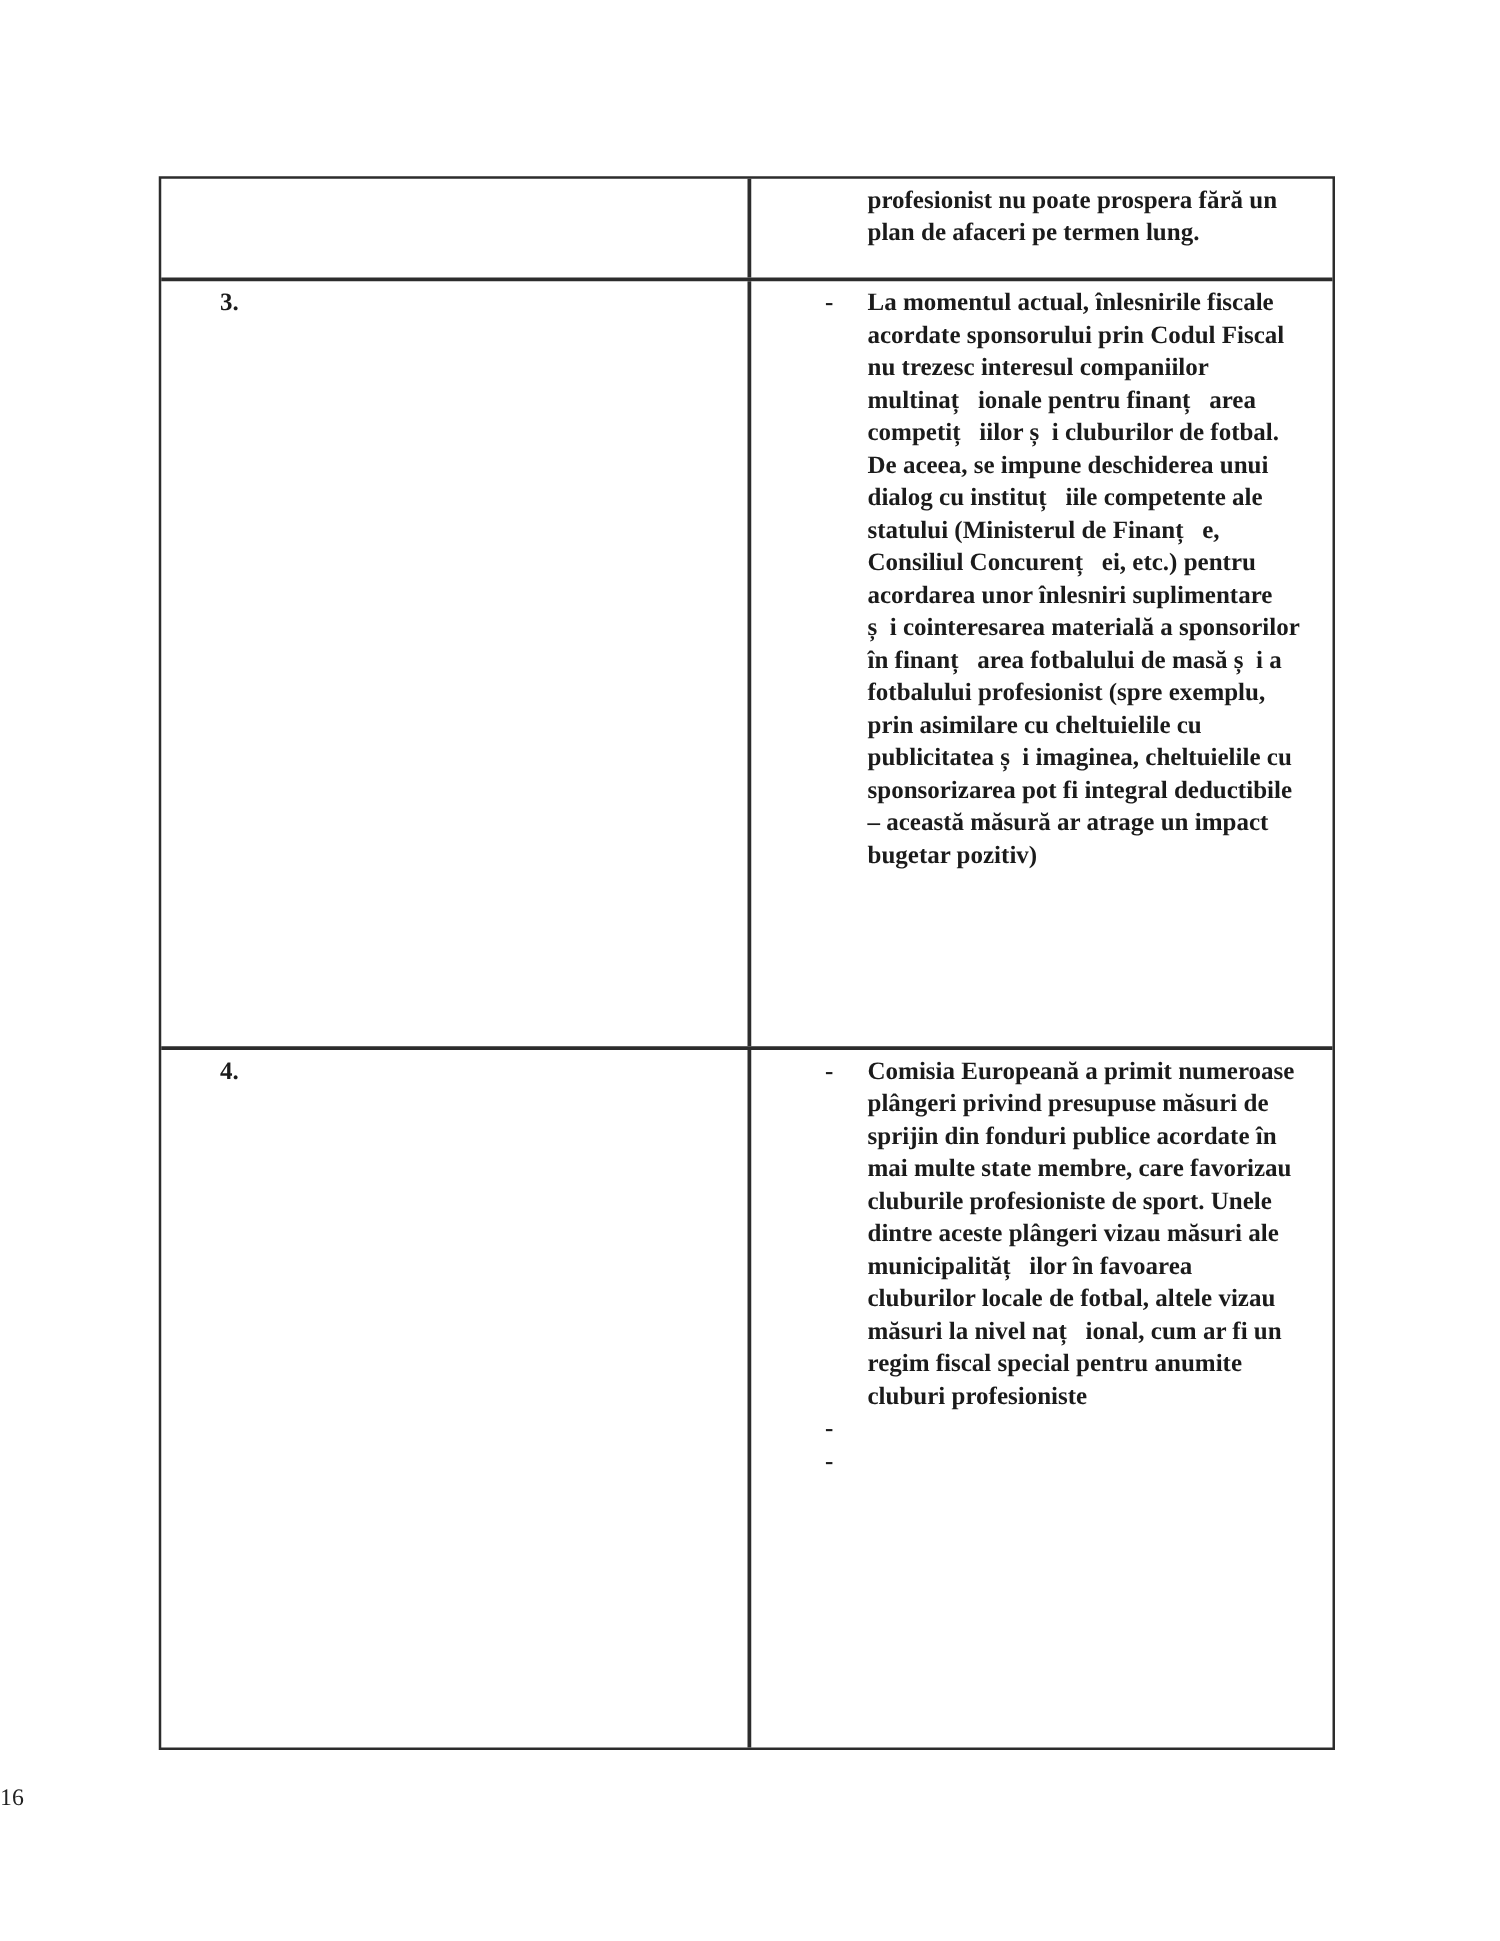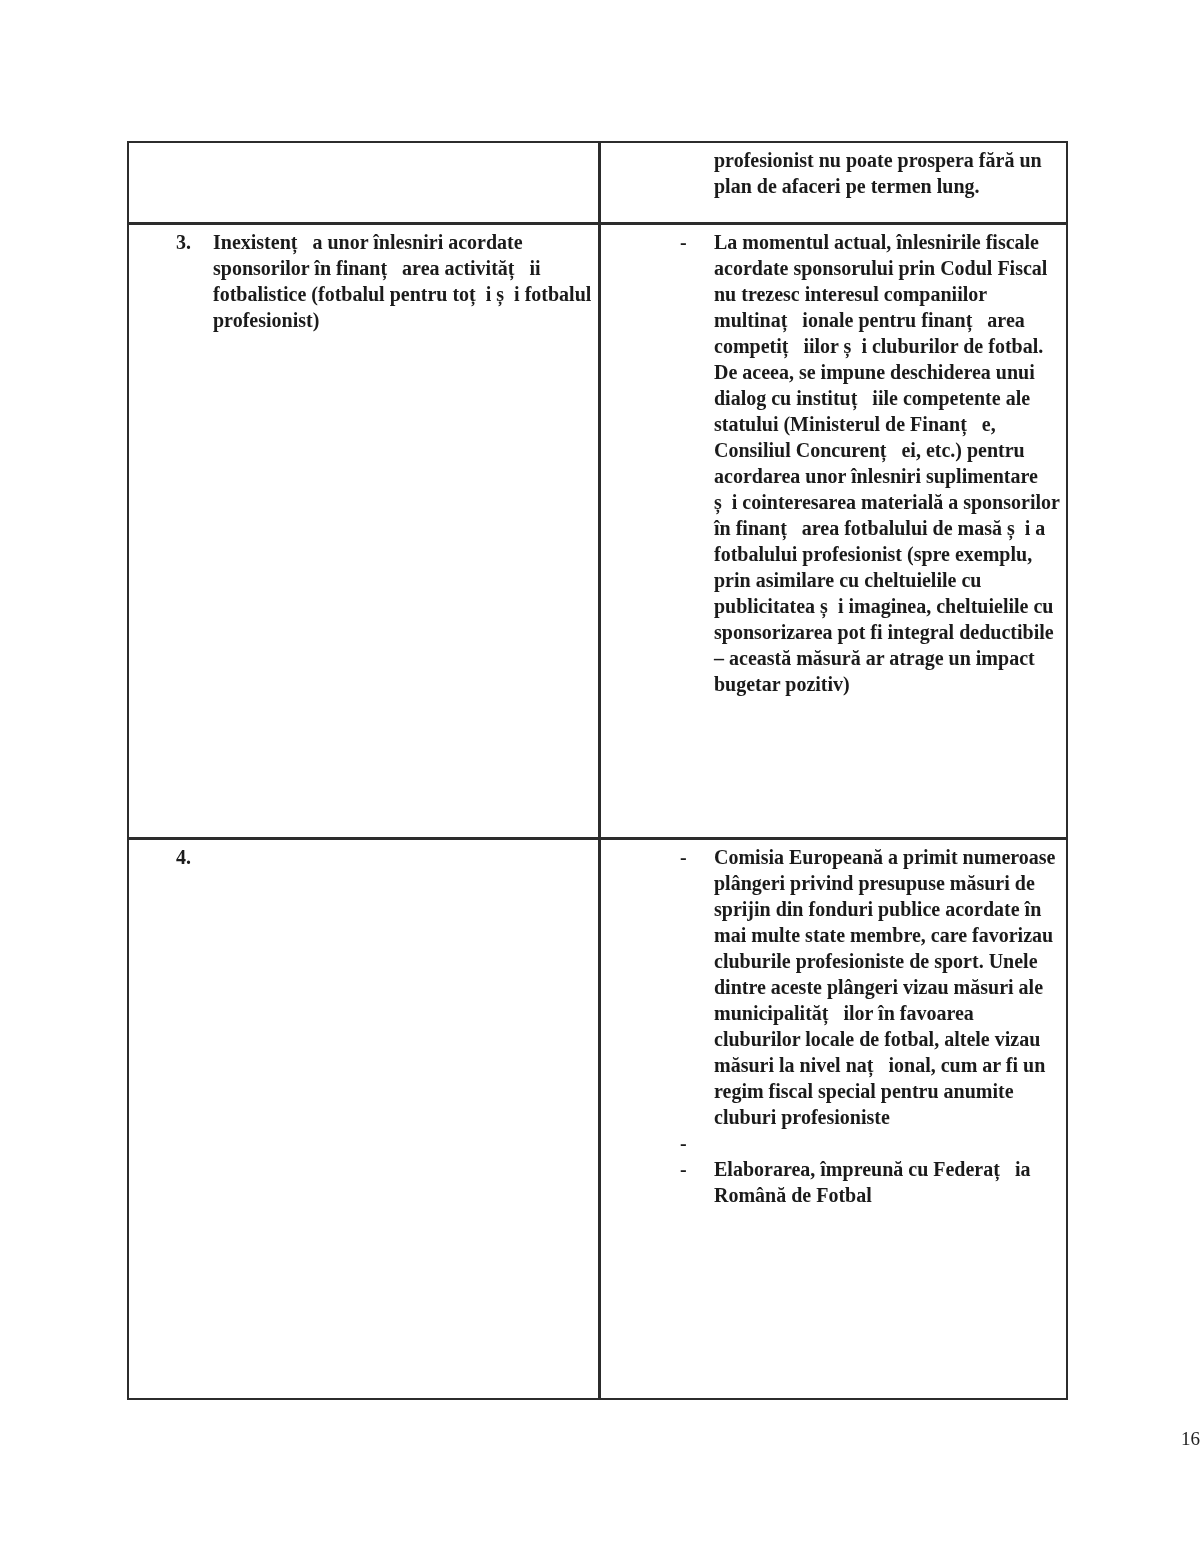--- a/index.html
+++ b/index.html
@@ -35,29 +35,29 @@
     border-right: 3px solid #2c2c2c;
     padding: 4px 6px 6px 0;
   }
   .cell-right {
     flex: 1;
     padding: 4px 4px 6px 0;
   }
   .num-item { display: flex; padding-left: 47px; }
   .num { width: 37px; flex: none; }
   .num-text { width: 382px; }
-  .bullet { display: flex; padding-left: 79px; }
+  .bullet { display: flex; padding-left: 59px; }
   .marker { width: 34px; flex: none; }
   .bullet-text { width: 350px; }
   .page-number {
     position: absolute;
     top: 1426px;
     left: 0;
     width: 1200px;
-    text-align: right;
+    text-align: left;
     font-size: 19px;
     font-weight: 400;
     color: #222222;
   }
 </style>
 </head>
 <body>
 
 <div class="page">
 
@@ -75,21 +75,20 @@
           <span class="marker"></span>
           <span class="bullet-text">profesionist nu poate prospera fără un plan de afaceri pe termen lung.</span>
         </div>
       </div>
     </div>
 
     <div class="trow row-item3">
       <div class="cell cell-left">
         <div class="num-item">
           <span class="num">3.</span>
-          <span class="num-text">Inexistenț&nbsp;&nbsp;&nbsp;a unor înlesniri acordate sponsorilor în finanț&nbsp;&nbsp;&nbsp;area activităț&nbsp;&nbsp;&nbsp;ii fotbalistice (fotbalul pentru toț&nbsp;&nbsp;i ș&nbsp;&nbsp;i fotbalul profesionist)</span>
         </div>
       </div>
       <div class="cell cell-right">
         <div class="bullet">
           <span class="marker">-</span>
           <span class="bullet-text">La momentul actual, înlesnirile fiscale acordate sponsorului prin Codul Fiscal nu trezesc interesul companiilor multinaț&nbsp;&nbsp;&nbsp;ionale pentru finanț&nbsp;&nbsp;&nbsp;area competiț&nbsp;&nbsp;&nbsp;iilor ș&nbsp;&nbsp;i cluburilor de fotbal. De aceea, se impune deschiderea unui dialog cu instituț&nbsp;&nbsp;&nbsp;iile competente ale statului (Ministerul de Finanț&nbsp;&nbsp;&nbsp;e, Consiliul Concurenț&nbsp;&nbsp;&nbsp;ei, etc.) pentru acordarea unor înlesniri suplimentare ș&nbsp;&nbsp;i cointeresarea materială a sponsorilor în finanț&nbsp;&nbsp;&nbsp;area fotbalului de masă ș&nbsp;&nbsp;i a fotbalului profesionist (spre exemplu, prin asimilare cu cheltuielile cu publicitatea ș&nbsp;&nbsp;i imaginea, cheltuielile cu sponsorizarea pot fi integral deductibile – această măsură ar atrage un impact bugetar pozitiv)</span>
         </div>
       </div>
     </div>
 
@@ -102,21 +101,20 @@
       <div class="cell cell-right">
         <div class="bullet">
           <span class="marker">-</span>
           <span class="bullet-text">Comisia Europeană a primit numeroase plângeri privind presupuse măsuri de sprijin din fonduri publice acordate în mai multe state membre, care favorizau cluburile profesioniste de sport. Unele dintre aceste plângeri vizau măsuri ale municipalităț&nbsp;&nbsp;&nbsp;ilor în favoarea cluburilor locale de fotbal, altele vizau măsuri la nivel naț&nbsp;&nbsp;&nbsp;ional, cum ar fi un regim fiscal special pentru anumite cluburi profesioniste</span>
         </div>
         <div class="bullet">
           <span class="marker">-</span>
         </div>
         <div class="bullet">
           <span class="marker">-</span>
-          <span class="bullet-text">Elaborarea, împreună cu Federaț&nbsp;&nbsp;&nbsp;ia Română de Fotbal</span>
         </div>
       </div>
     </div>
 
   </div>
 
   <div class="page-number">16</div>
 
 </div>
 

